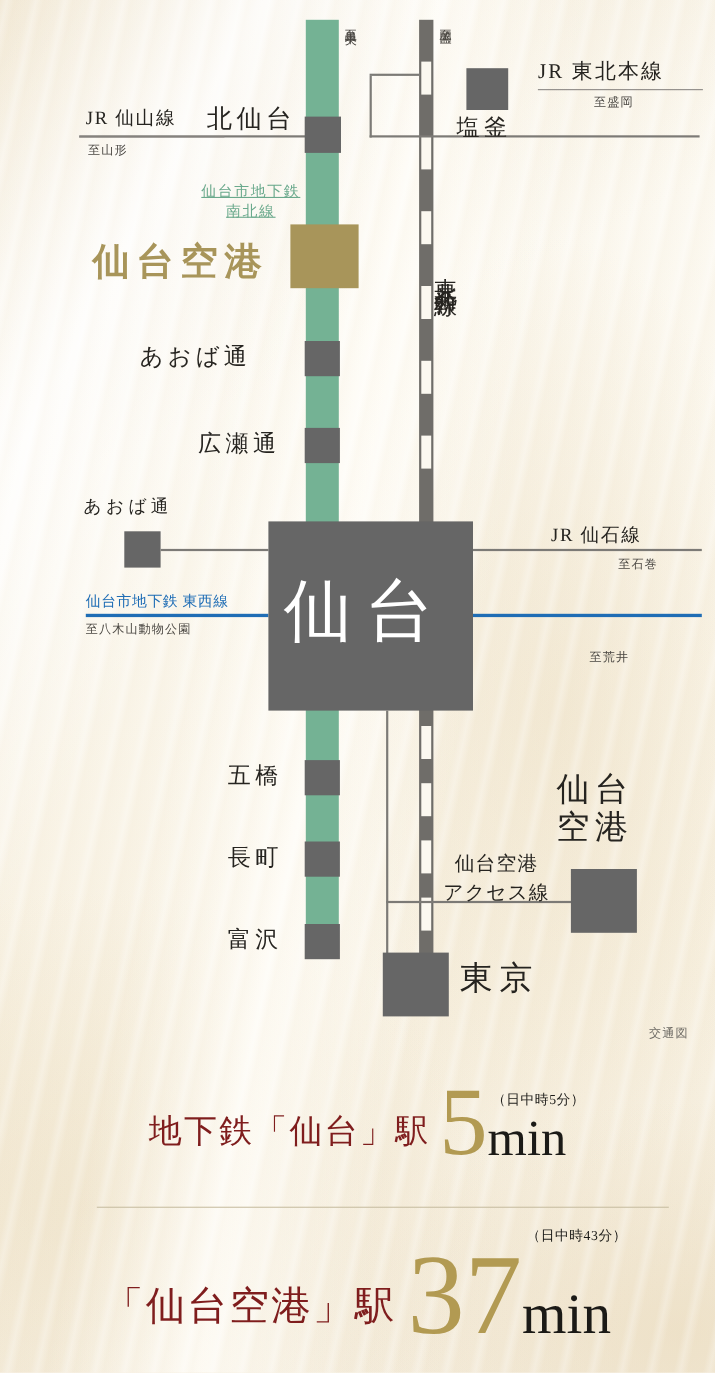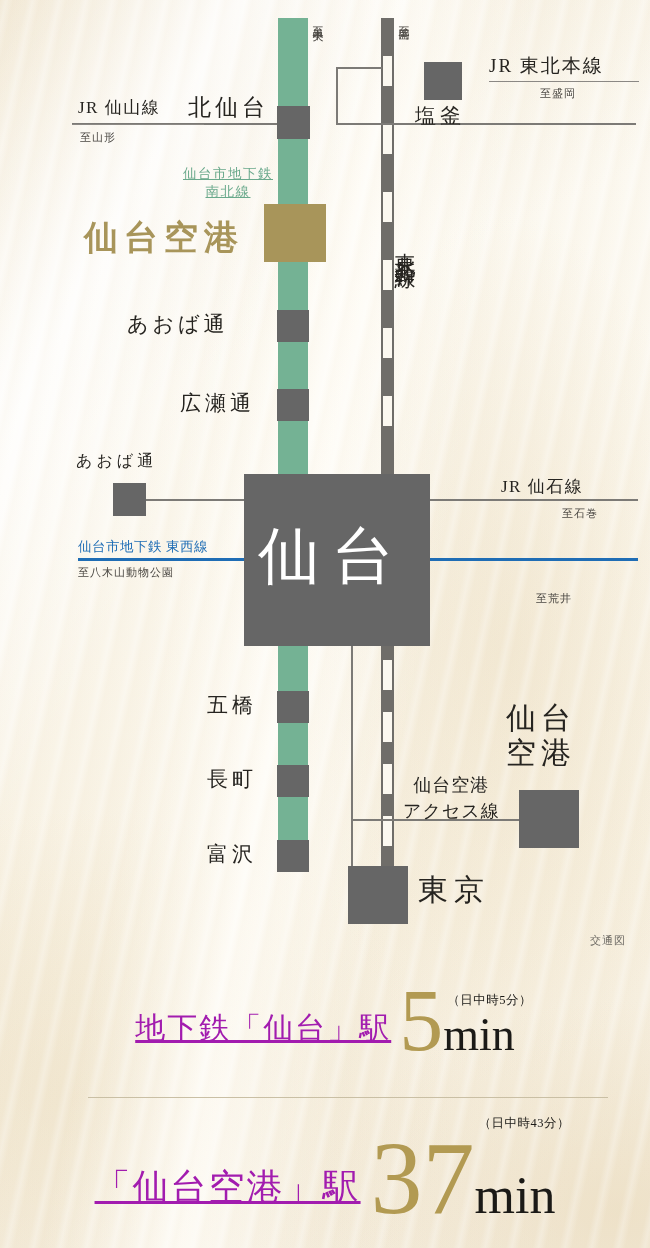--- a/index.html
+++ b/index.html
@@ -53,21 +53,21 @@
   .lbl-blue { color: #1f6db5; font-size: 13.5px; letter-spacing: .5px; }
   .vert     { writing-mode: vertical-rl; text-orientation: upright; }
 
   .rule     { background: #8b8884; height: 1px; }
   .rule-blue{ background: #1f6db5; height: 3px; }
 
   
   #times { position:absolute; left:0; right:0; top: 975px; height: 273px; }
   .time-row { position: absolute; left: 0; right: 0; display: flex;
               align-items: flex-end; justify-content: center; }
-  .t-jp    { color: #a21caf; text-decoration: underline; }
+  .t-jp    { color: #7f1d1d; }
   .t-num   { color: #b29a52; font-family: "Liberation Serif", serif;
              line-height: .82; font-weight: 400; }
   .t-min   { color: #1b1a17; font-family: "Liberation Serif", serif; line-height: .95; }
   .t-note  { color: #1b1a17; font-size: 12.5px; letter-spacing: .5px; white-space: nowrap; }
   .divider { position: absolute; left: 88px; right: 42px; top: 122px;
              height: 1px; background: #c9bfa4; }
 </style>
 </head>
 <body>
 

